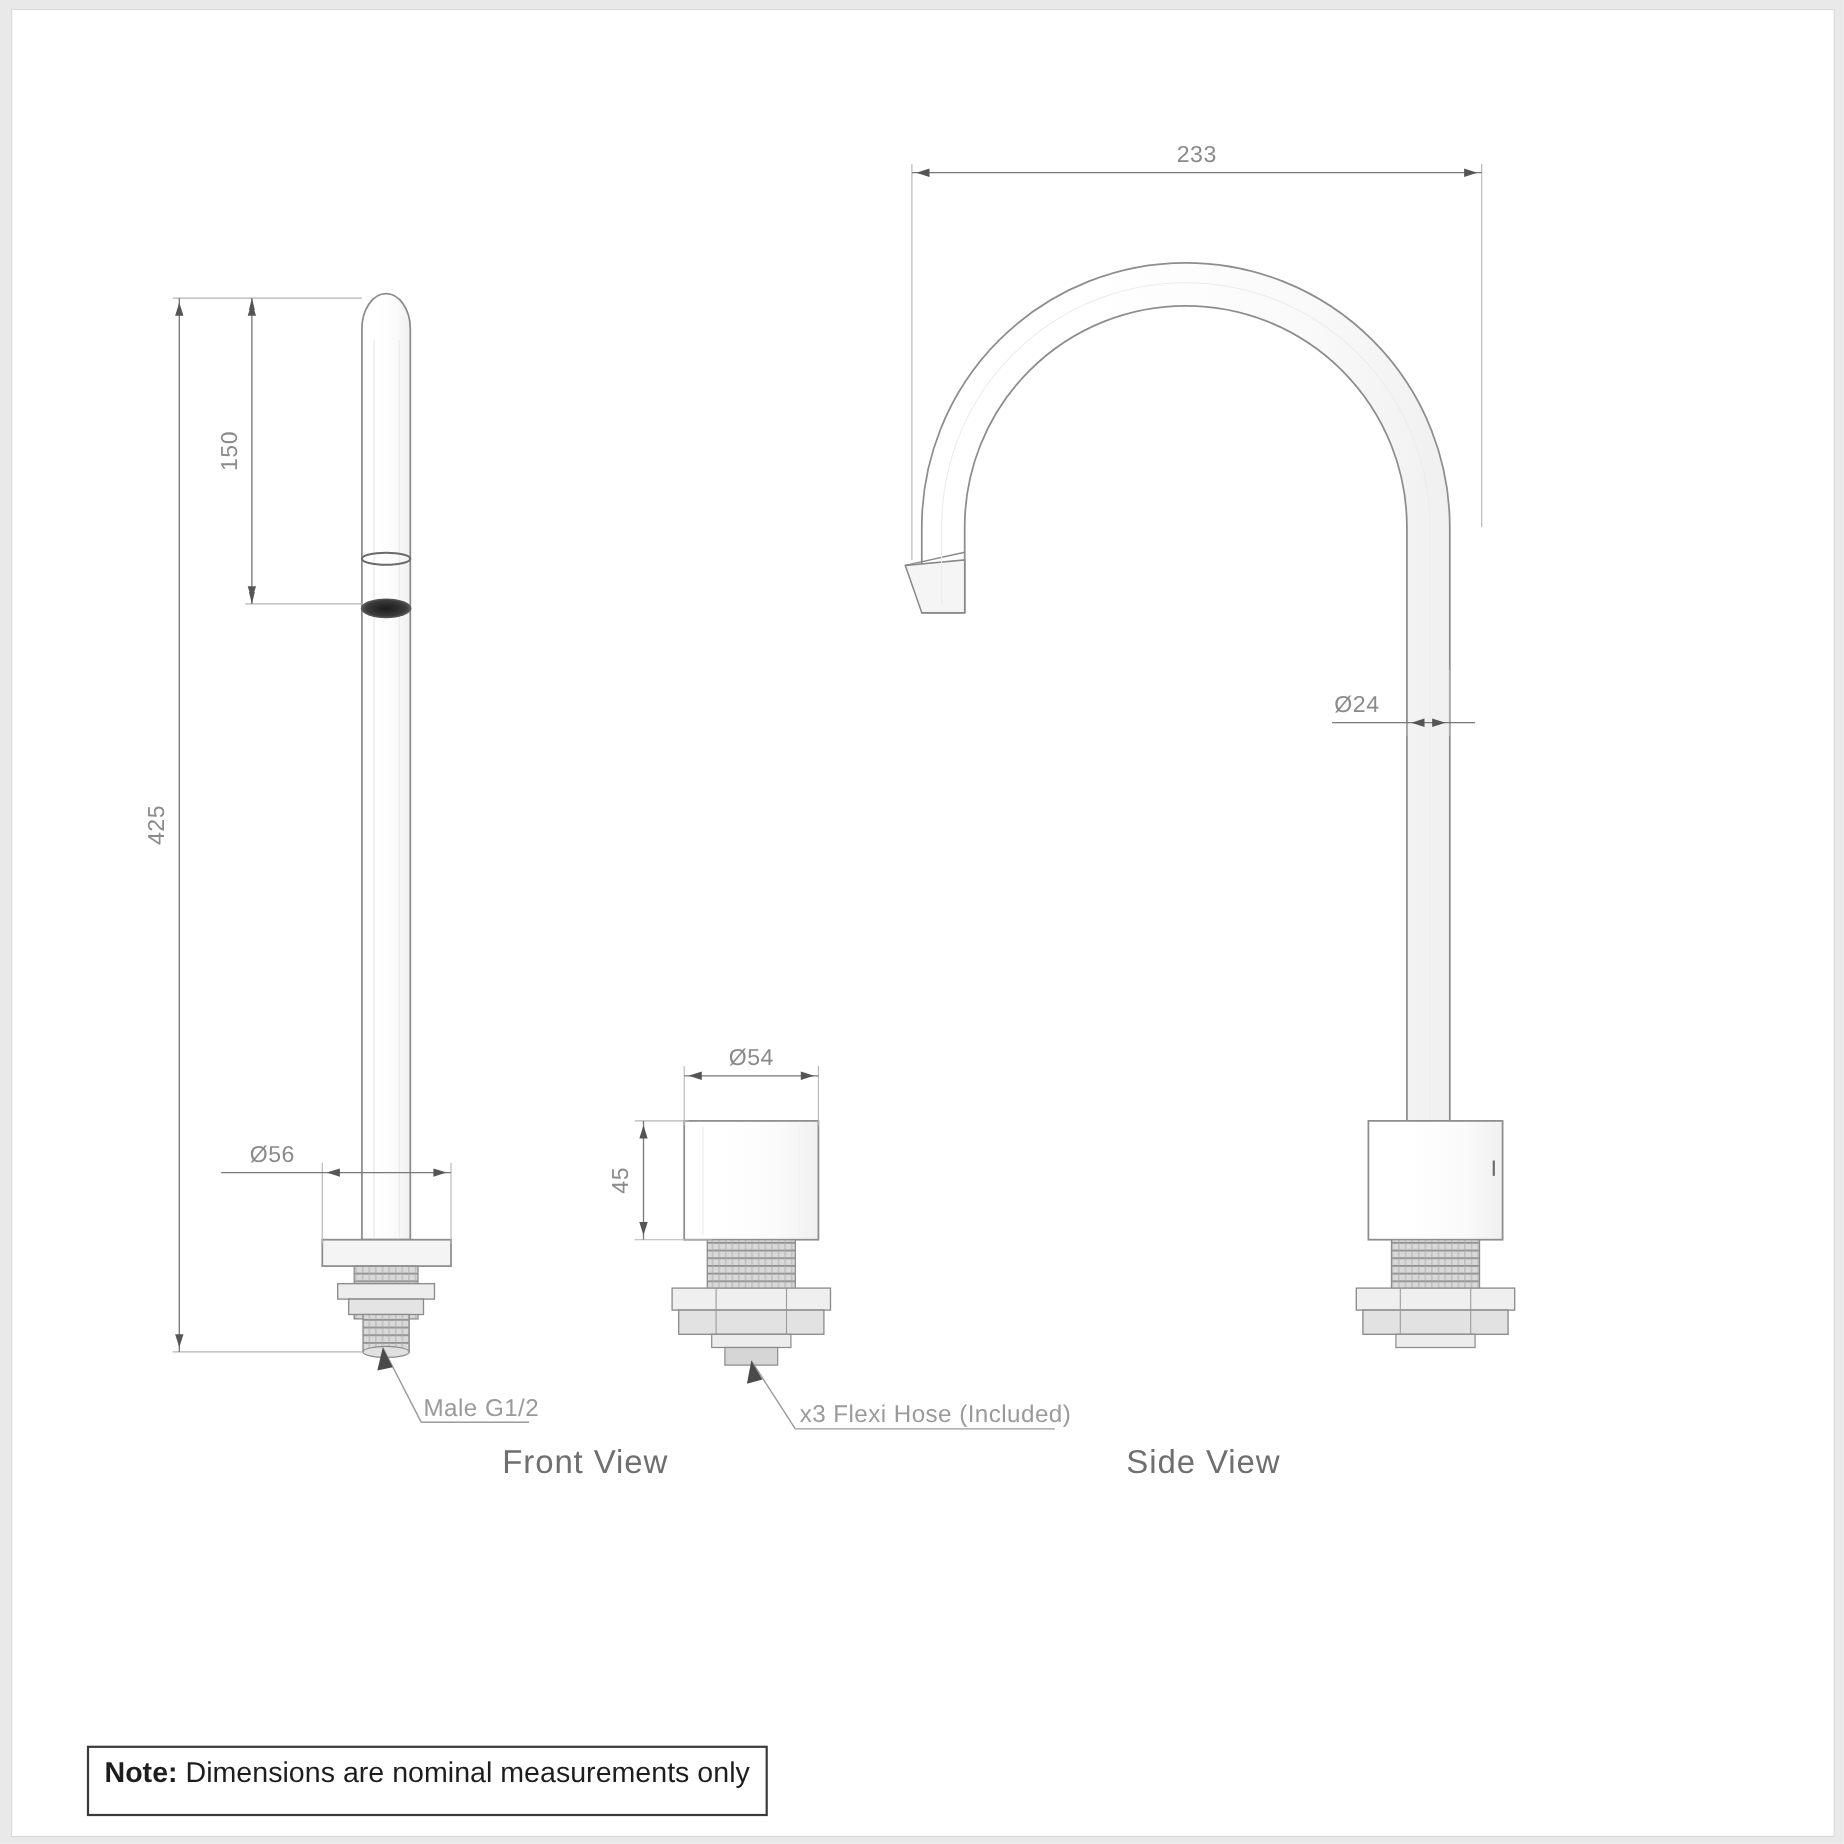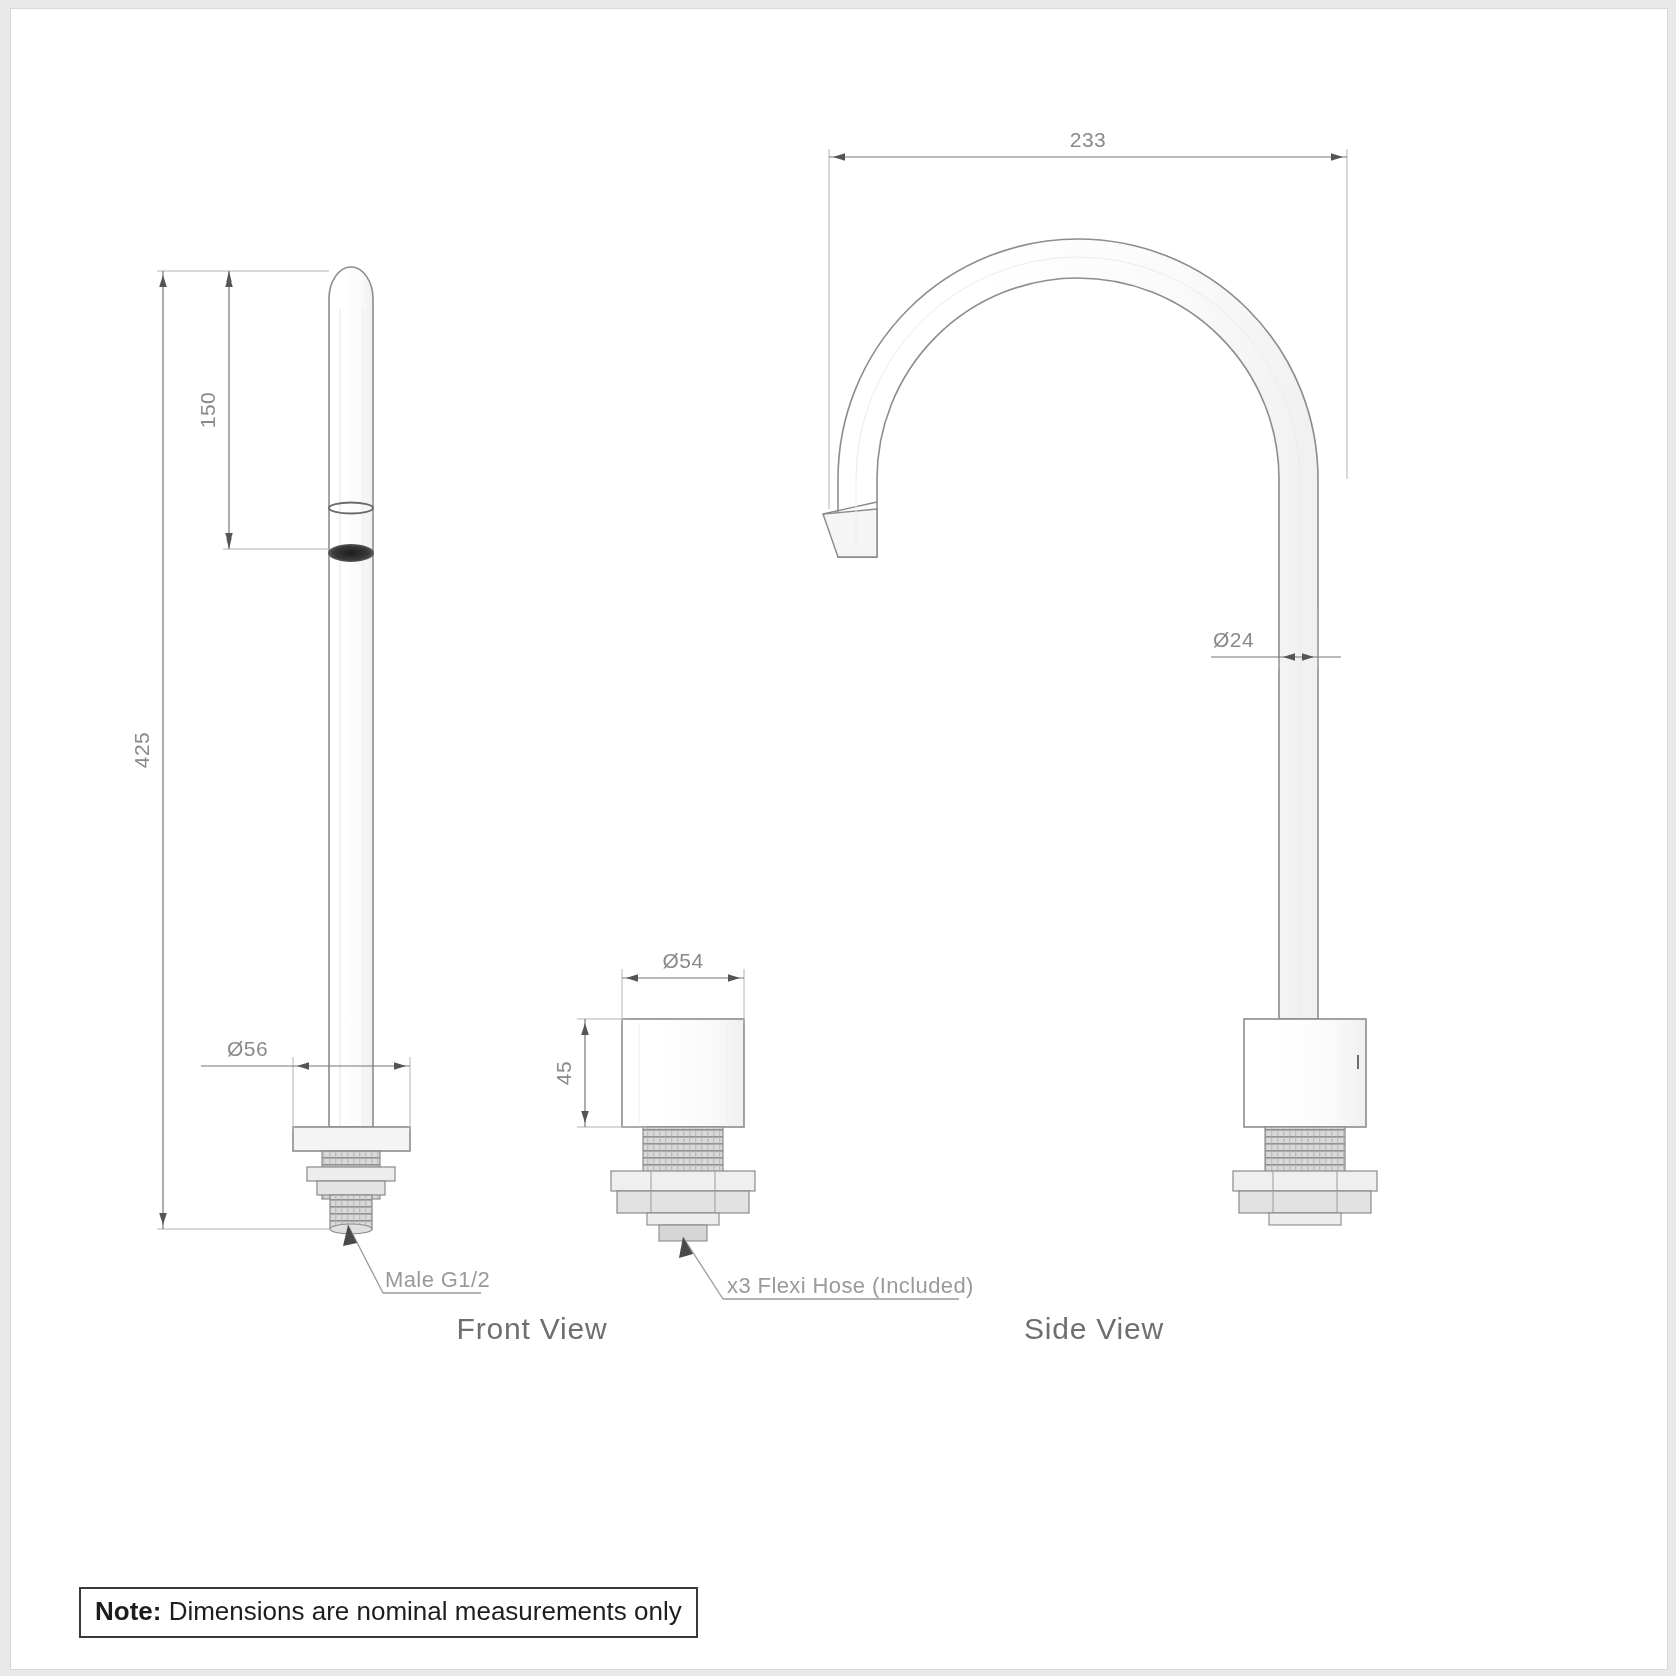--- a/index.html
+++ b/index.html
@@ -17,21 +17,21 @@
     font-family:"Liberation Sans",sans-serif;
     font-size:30px; fill:#6f6f6f; letter-spacing:0.8px;
   }
   .leadtext{
     font-family:"Liberation Sans",sans-serif;
     font-size:22px; fill:#9a9a9a; letter-spacing:0.4px;
   }
   #noteBox{
     position:absolute;left:68px;top:1578px;
     border:2px solid #3a3a3a;background:#ffffff;
-    padding:7px 14px 9px 14px;
+    padding:7px 14px 22px 14px;
     font-size:26px;color:#1d1d1d;
     font-family:"Liberation Sans",sans-serif;
     white-space:nowrap;
   }
   #noteBox b{font-weight:bold;}
 </style>
 </head>
 <body>
 
 <div id="sheet">

